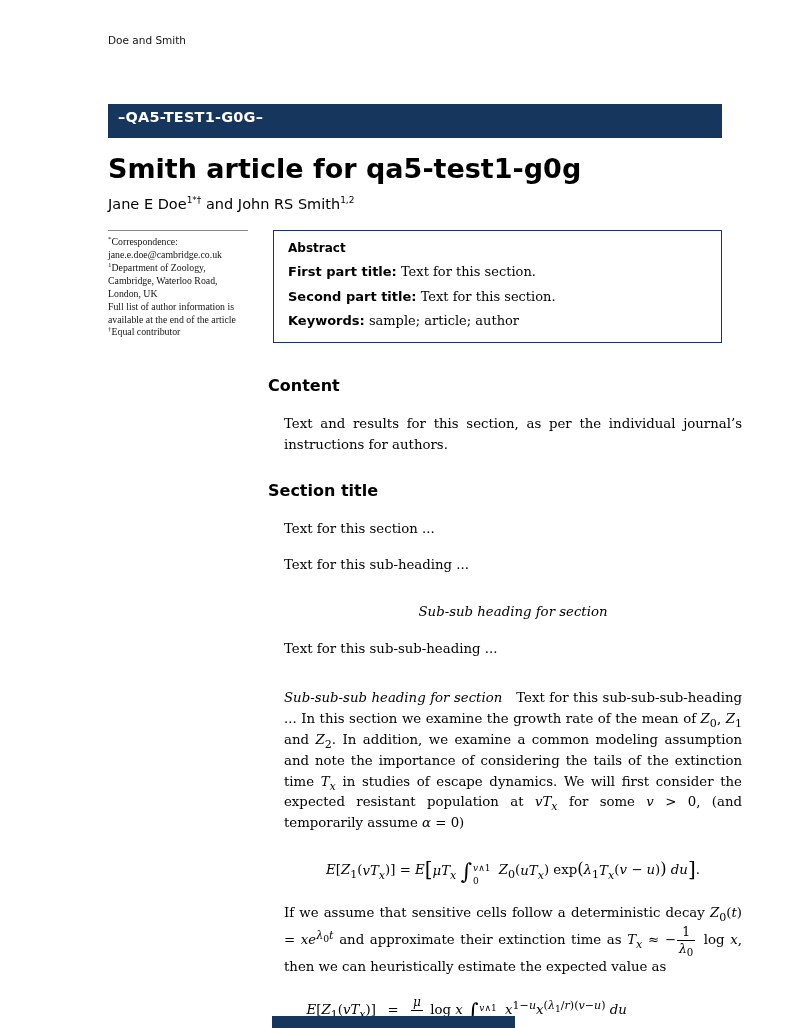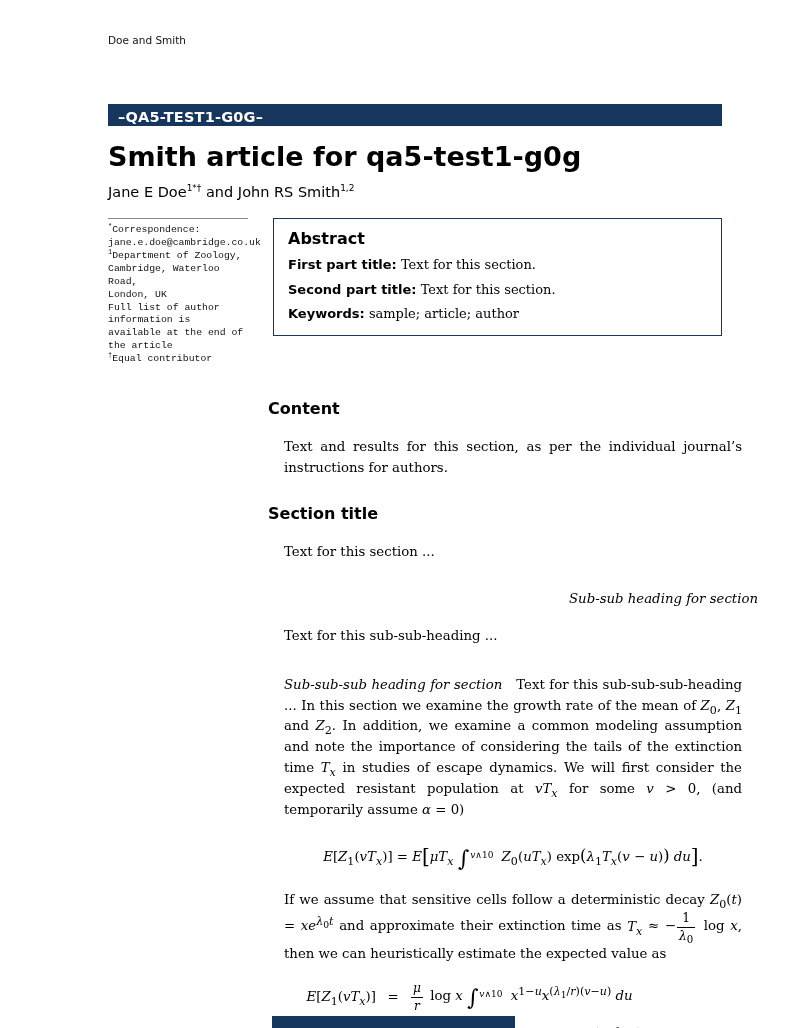--- a/index.html
+++ b/index.html
@@ -5,62 +5,62 @@
   * { margin:0; padding:0; box-sizing:border-box; }
   html,body { background:#ffffff; }
   .page {
     position:relative; width:794px; height:1028px; margin:0 auto;
     background:#ffffff; overflow:hidden;
     padding:34px 72px 0 108px;
     font-family:"DejaVu Serif", serif; color:#000;
   }
   .running-head { font-family:"DejaVu Sans", sans-serif; font-size:10.5px; color:#111; }
   .banner {
-    margin-top:58px; height:22px; line-height:27px; padding:0 10px;
+    margin-top:58px; height:34px; line-height:27px; padding:0 10px;
     background:#16365d; color:#ffffff;
     font-family:"DejaVu Sans", sans-serif; font-weight:bold; font-size:14.5px;
     letter-spacing:.2px;
   }
   .title { margin-top:15px; font-family:"DejaVu Sans", sans-serif; font-weight:600; font-size:27px; color:#000; }
   .authors { margin-top:12px; font-family:"DejaVu Sans", sans-serif; font-size:14.5px; font-weight:500; }
   .authors sup { font-size:9px; }
   .row { display:flex; align-items:flex-start; margin-top:18px; }
   .sidebar {
     width:140px; flex:0 0 140px; border-top:1px solid #8a8a8a; padding-top:5px;
-    font-family:Liberation Mono, monospace; font-size:9.8px; line-height:1.32; color:#111;
+    font-family:Liberation Serif, serif; font-size:9.8px; line-height:1.32; color:#111;
   }
   .sidebar sup { font-size:7px; }
   .abstract { margin-left:25px; width:465px; border:1px solid #16365d; padding:10px 14px 12px 14px; }
-  .abstract-heading { font-family:"DejaVu Sans", sans-serif; font-weight:bold; font-size:16px; margin-bottom:8px; }
+  .abstract-heading { font-family:"DejaVu Sans", sans-serif; font-weight:bold; font-size:12px; margin-bottom:8px; }
   .abstract-item { font-size:13px; margin-top:7px; line-height:1.35; }
   .abstract-item b { font-family:"DejaVu Sans", sans-serif; font-size:13px; }
   .main {
     margin-left:160px; width:490px; margin-top:30px;
     font-size:13.3px; line-height:1.57; text-align:justify;
   }
   .main p { margin:16px; }
   h2.sec { font-family:"DejaVu Sans", sans-serif; font-size:16px; font-weight:bold; margin:22px 0 5px; text-align:left; }
   .main > h2.sec:first-child { margin-top:0; }
   h3.subsec { font-family:"DejaVu Sans", sans-serif; font-size:13.3px; font-weight:500; margin:26px 0 3px; text-align:left; }
-  h4.subsubsec { font-family:"DejaVu Serif", serif; font-size:13.3px; font-style:italic; font-weight:normal; margin:26px 0 3px; text-align:right; }
+  h4.subsubsec { font-family:"DejaVu Serif", serif; font-size:13.3px; font-style:italic; font-weight:normal; margin:26px 0 3px; text-align:center; }
   .runin-para { margin-top:28px !important; }
   .runin { font-style:italic; margin-right:14px; }
   
   .eq { margin:20px 0 14px; text-align:center; }
   .eqalign { margin-top:12px; }
   .eqrow { display:flex; align-items:center; margin:8px 0; text-align:left; }
   .eqrow .lhs { width:108px; text-align:right; }
   .eqrow .rel { width:34px; text-align:center; }
   .eqrow .rhs { flex:1; }
   .eqrow .eqno { margin-left:8px; }
   frac { display:inline-block; vertical-align:middle; text-align:center; margin:0 3px 0 1px; line-height:1; }
   frac fn, frac fd { display:block; font-size:0.92em; padding:1px 2px; line-height:1.15; }
   frac fd { border-top:1px solid #000; }
   intg { font-size:1.65em; font-style:normal; line-height:1; vertical-align:-0.22em; display:inline-block; }
-  lims { display:inline-flex; flex-direction:row; justify-content:space-between; height:2.4em; vertical-align:middle; font-size:0.68em; line-height:1; text-align:left; margin:10px 4px 0 1px; position:relative; top:-1px; }
+  lims { display:inline-flex; flex-direction:column; justify-content:space-between; height:2.4em; vertical-align:middle; font-size:0.68em; line-height:1; text-align:left; margin:10px 4px 0 1px; position:relative; top:-1px; }
   lims lu, lims ll { display:block; }
   bb { font-size:1.22em; }
   bbx { font-size:1.5em; vertical-align:-0.08em; }
   sub, sup { line-height:0; }
   .footer-bar { position:absolute; left:272px; bottom:0; width:243px; height:12px; background:#16365d; }
 </style>
 </head>
 <body>
 
 <div class="page">
@@ -99,20 +99,21 @@
   </div>
 
   <main class="main">
 
     <h2 class="sec">Content</h2>
     <p>Text and results for this section, as per the individual journal’s instructions for authors.</p>
 
     <h2 class="sec">Section title</h2>
     <p>Text for this section ...</p>
 
+    <p>Text for this sub-heading ...</p>
 
     <h4 class="subsubsec">Sub-sub heading for section</h4>
     <p>Text for this sub-sub-heading ...</p>
 
     <p class="runin-para">
       <span class="runin">Sub-sub-sub heading for section</span><span>Text for this sub-sub-sub-heading ... In this section we examine the growth rate of the mean of <i>Z</i><sub>0</sub>, <i>Z</i><sub>1</sub> and <i>Z</i><sub>2</sub>. In addition, we examine a common modeling assumption and note the importance of considering the tails of the extinction time <i>T<sub>x</sub></i> in studies of escape dynamics. We will first consider the expected resistant population at <i>vT<sub>x</sub></i> for some <i>v</i> &gt; 0, (and temporarily assume <i>α</i> = 0)</span>
     </p>
 
     <div class="eq"><i>E</i>[<i>Z</i><sub>1</sub>(<i>vT<sub>x</sub></i>)] = <i>E</i><bbx>[</bbx><i>μT<sub>x</sub></i> <intg>∫</intg><lims>
           <lu><i>v</i>∧1</lu>

